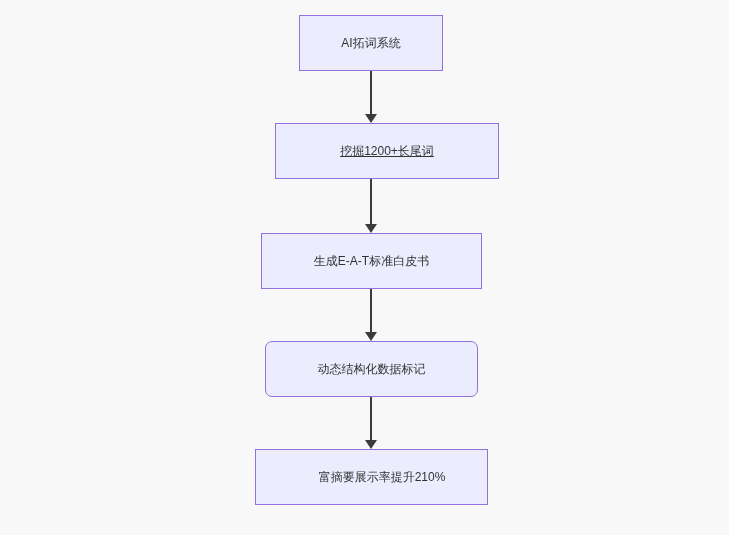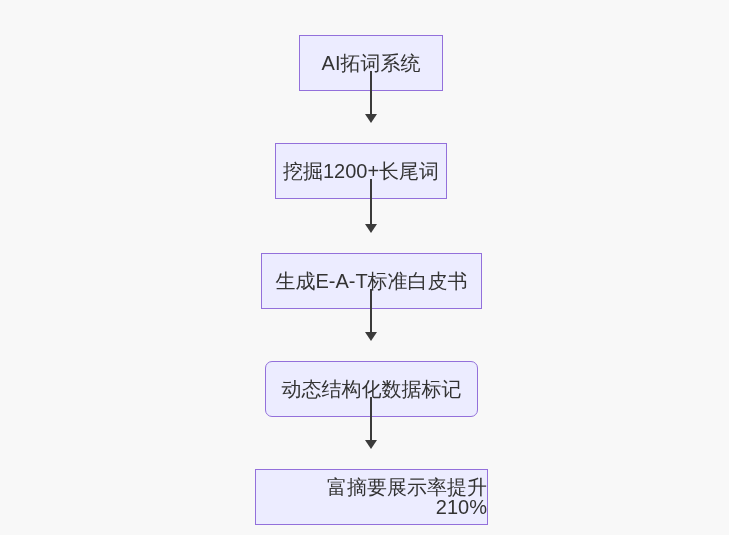--- a/index.html
+++ b/index.html
@@ -21,27 +21,26 @@
   .canvas {
     position: relative;
     width: 729px;
     height: 535px;
   }
   .node {
     position: absolute;
     background: var(--node-fill);
     border: 1px solid var(--node-border);
     color: var(--text);
-    font-size: 20px;
+    font-size: 12px;
     line-height: 1;
     display: flex;
     align-items: center;
     justify-content: center;
-    text-align: right;
-    margin-top: 20px;
+    text-align: left;
   }
   .arrow {
     position: absolute;
     width: 14px;
     display: flex;
     flex-direction: column;
     align-items: center;
   }
   .arrow-line {
     width: 2px;
@@ -63,21 +62,21 @@
 
   <div class="node" style="left:299px; top:15px;  width:144px; height:56px;">
     <span>AI拓词系统</span>
   </div>
 
   <div class="arrow" style="left:364px; top:71px;  height:52px;">
     <div class="arrow-line"></div>
     <div class="arrow-head"></div>
   </div>
 
-  <div class="node" style="left:275px; top:123px; width:172px; height:56px;">
+  <div class="node" style="left:275px; top:123px; width:224px; height:56px;text-decoration:underline;">
     <span>挖掘1200+长尾词</span>
   </div>
 
   <div class="arrow" style="left:364px; top:179px; height:54px;">
     <div class="arrow-line"></div>
     <div class="arrow-head"></div>
   </div>
 
   <div class="node" style="left:261px; top:233px; width:221px; height:56px;">
     <span>生成E-A-T标准白皮书</span>

